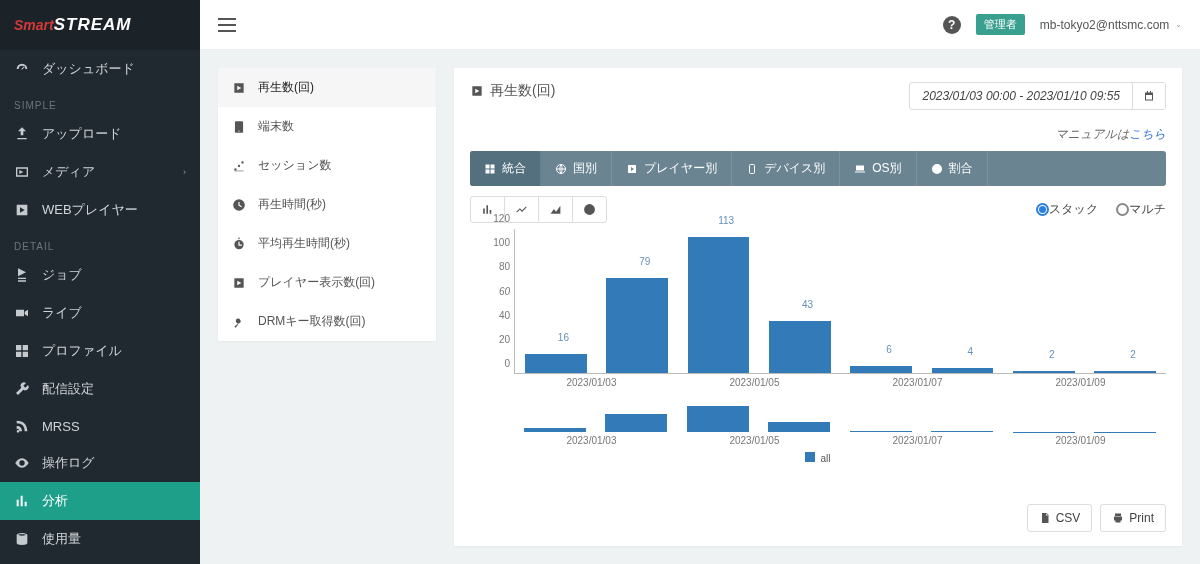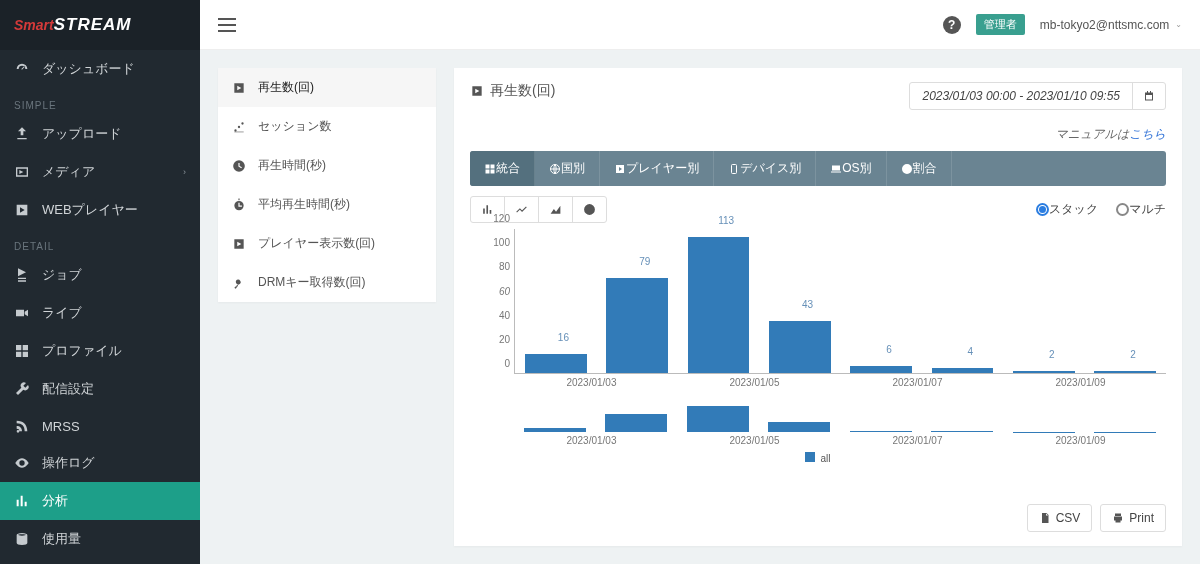--- a/index.html
+++ b/index.html
@@ -37,21 +37,21 @@
 .main .titlebar .ttl { font-size: 14px; color: #555; display: flex; align-items: center; gap: 6px; }
 .main .titlebar .ttl svg { width: 14px; height: 14px; fill: #555; }
 .main .titlebar .right { margin-left: auto; display: flex; flex-direction: column; align-items: flex-end; gap: 16px; font-style: italic; }
 .main .datebtn { display: flex; border: 1px solid #ddd; border-radius: 3px; overflow: hidden; }
 .main .datebtn .txt { padding: 6px 12px; font-size: 12px; color: #444; cursor: pointer; }
 .main .datebtn .cal { padding: 6px 10px; border-left: 1px solid #ddd; display: flex; align-items: center; cursor: pointer; }
 .main .manual { font-size: 12px; color: #666; }
 .main .manual a { color: #2c6fd6; text-decoration: none; }
 
 .tabs { display: flex; background: #6a8492; border-radius: 3px; overflow: hidden; margin-bottom: 10px; }
-.tabs .tab { display: flex; align-items: center; gap: 0; padding: 9px 14px; color: #fff; font-size: 12px; cursor: pointer; border-right: 1px solid rgba(255,255,255,0.12); }
+.tabs .tab { display: flex; align-items: center; gap: 6px; padding: 9px 14px; color: #fff; font-size: 12px; cursor: pointer; border-right: 1px solid rgba(255,255,255,0.12); }
 .tabs .tab.active { background: #54707e; }
 .tabs .tab svg { width: 12px; height: 12px; fill: #fff; }
 
 .toolrow { display: flex; align-items: center; margin-bottom: 6px; }
 .charttypes { display: flex; border: 1px solid #ddd; border-radius: 3px; overflow: hidden; }
 .charttypes .ct { padding: 6px 10px; border-right: 1px solid #ddd; cursor: pointer; display: flex; align-items: center; }
 .charttypes .ct:last-child { border-right: none; }
 .charttypes .ct svg { width: 13px; height: 13px; fill: #555; }
 .toolrow .rspace { flex: 1; }
 .radiogrp { display: flex; gap: 18px; font-size: 12px; color: #444; }
@@ -179,20 +179,26 @@
     <span>使用量</span>
   </div>
 </div>
 
 <div class="subnav">
   <div class="sitem active">
     <svg class="icn" viewBox="0 0 24 24">
         <path d="M4 4h16v16H4V4zm5 4v8l7-4-7-4z"></path>
       </svg>
     <span>再生数(回)</span>
+  </div>
+  <div class="sitem">
+    <svg class="icn" viewBox="0 0 24 24">
+        <path d="M7 2h10a2 2 0 012 2v16a2 2 0 01-2 2H7a2 2 0 01-2-2V4a2 2 0 012-2zm5 18a1 1 0 100-2 1 1 0 000 2z"></path>
+      </svg>
+    <span>端末数</span>
   </div>
   <div class="sitem">
     <svg class="icn" viewBox="0 0 24 24">
         <circle cx="6" cy="18" r="2"></circle>
         <circle cx="12" cy="12" r="2"></circle>
         <circle cx="18" cy="6" r="2"></circle>
         <path d="M4 20h16v1H4z"></path>
       </svg>
     <span>セッション数</span>
   </div>

